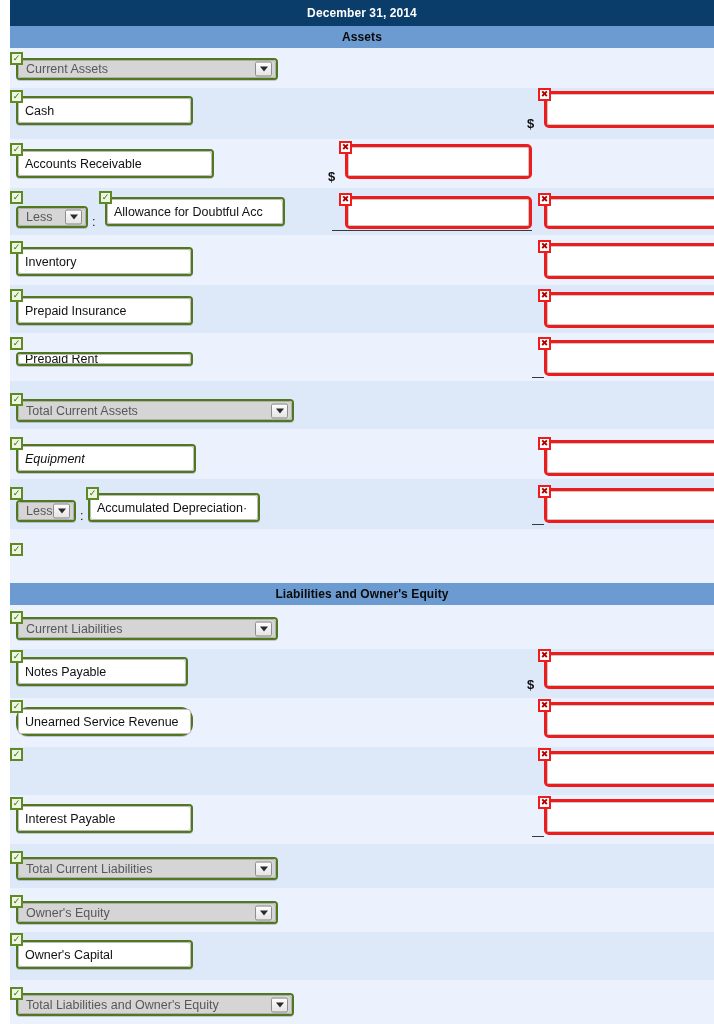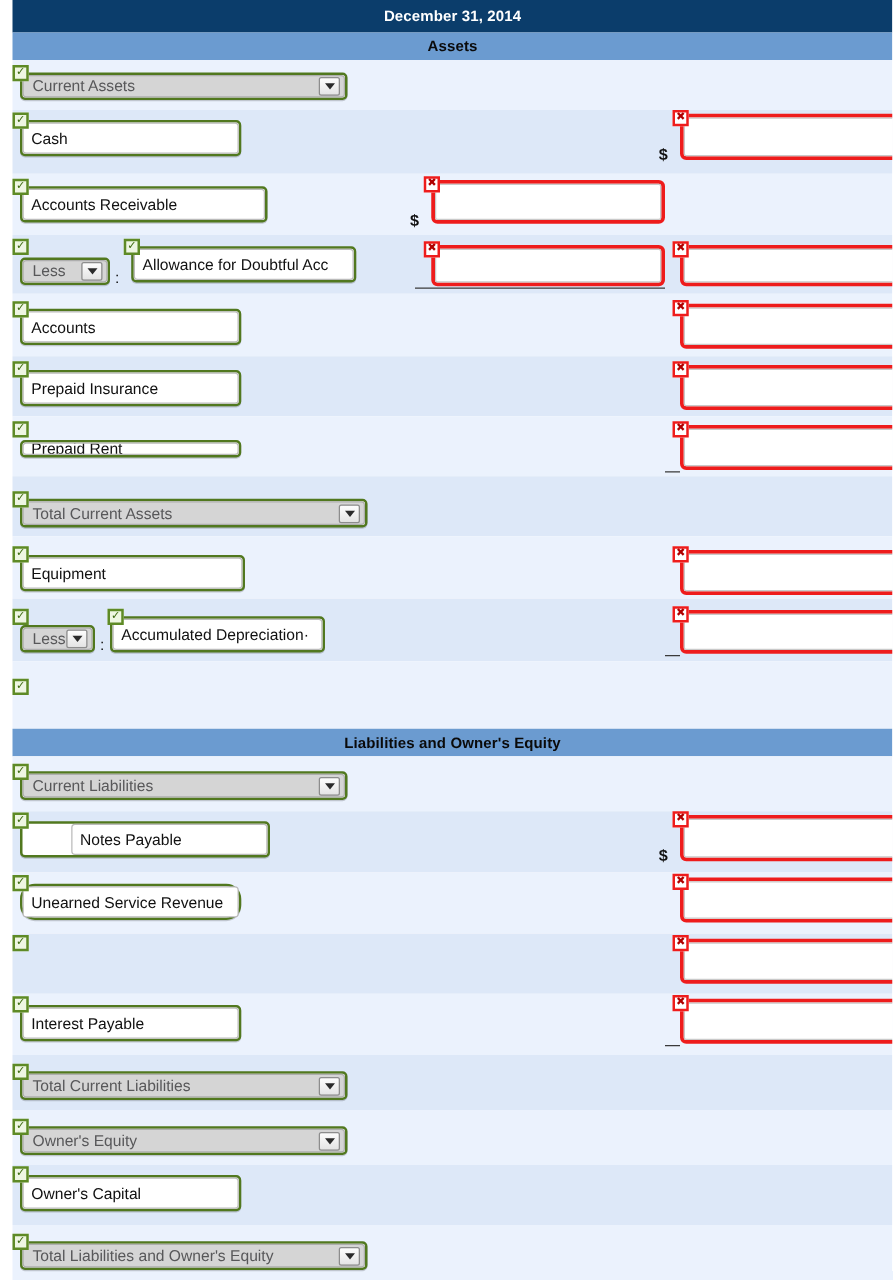--- a/index.html
+++ b/index.html
@@ -305,21 +305,21 @@
   </div>
   <div class="rfield" style="left:544px;top:196px;width:190px;height:33px;">
       <div class="rinner"></div>
     </div>
 
   <div class="tick" style="left:10px;top:241px;">
     <span>✓</span>
   </div>
   <div class="gfield" style="left:16px;top:247px;width:177px;height:29px;">
     <div class="inner">
-        <span>Accounts</span>
+        <span>Inventory</span>
       </div>
   </div>
   <div class="xbadge" style="left:538px;top:240px;">
     <span>✖</span>
   </div>
   <div class="rfield" style="left:544px;top:243px;width:190px;height:36px;">
       <div class="rinner"></div>
     </div>
 
   <div class="tick" style="left:10px;top:289px;">
@@ -359,21 +359,21 @@
   <div class="gfield select" style="left:16px;top:399px;width:278px;height:23px;">
     <div class="inner">
       <span>Total Current Assets</span>
       <span class="arrow"></span>
     </div>
   </div>
 
   <div class="tick" style="left:10px;top:437px;">
     <span>✓</span>
   </div>
-  <div class="gfield" style="left:16px;top:444px;width:180px;height:29px;">
+  <div class="gfield" style="left:16px;top:444px;width:180px;height:29px;font-style:italic;">
     <div class="inner">
         <span>Equipment</span>
       </div>
   </div>
   <div class="xbadge" style="left:538px;top:437px;">
     <span>✖</span>
   </div>
   <div class="rfield" style="left:544px;top:440px;width:190px;height:36px;">
       <div class="rinner"></div>
     </div>
@@ -416,21 +416,21 @@
   <div class="gfield select" style="left:16px;top:617px;width:262px;height:23px;">
     <div class="inner">
       <span>Current Liabilities</span>
       <span class="arrow"></span>
     </div>
   </div>
 
   <div class="tick" style="left:10px;top:650px;">
     <span>✓</span>
   </div>
-  <div class="gfield" style="left:16px;top:657px;width:200px;height:29px;padding-left:39px;">
+  <div class="gfield" style="left:16px;top:657px;width:172px;height:29px;">
     <div class="inner">
         <span>Notes Payable</span>
       </div>
   </div>
   <div class="xbadge" style="left:538px;top:649px;">
     <span>✖</span>
   </div>
   <div class="dollar" style="left:527px;top:678px;">
     <span>$</span>
   </div>

